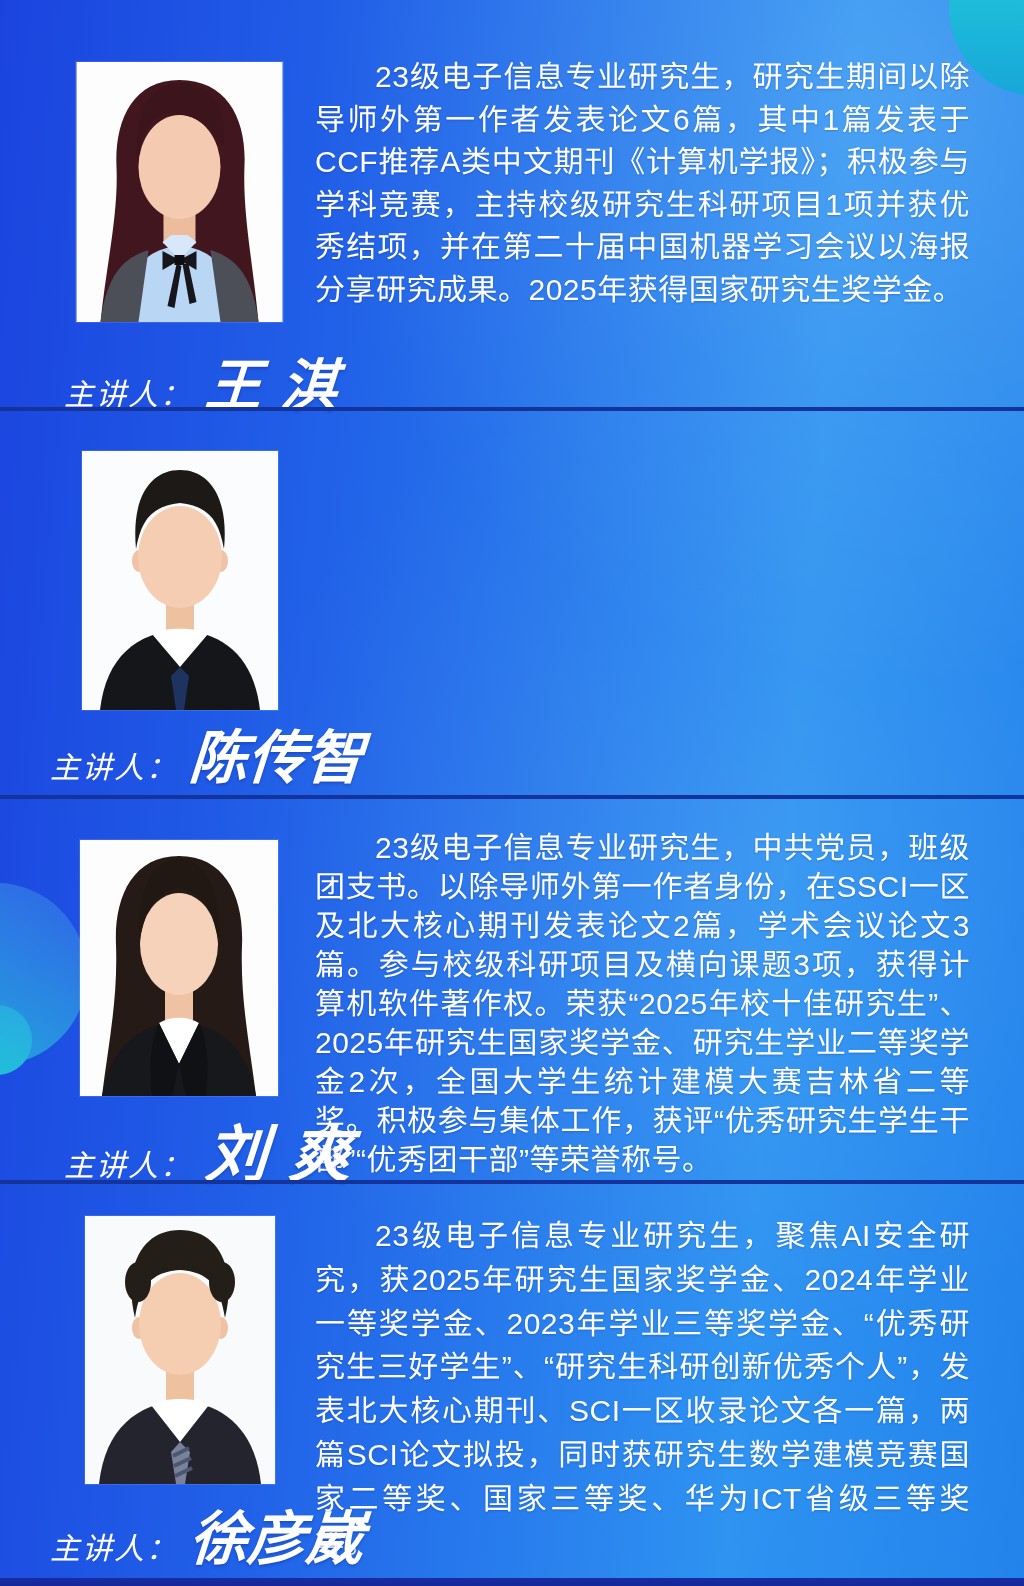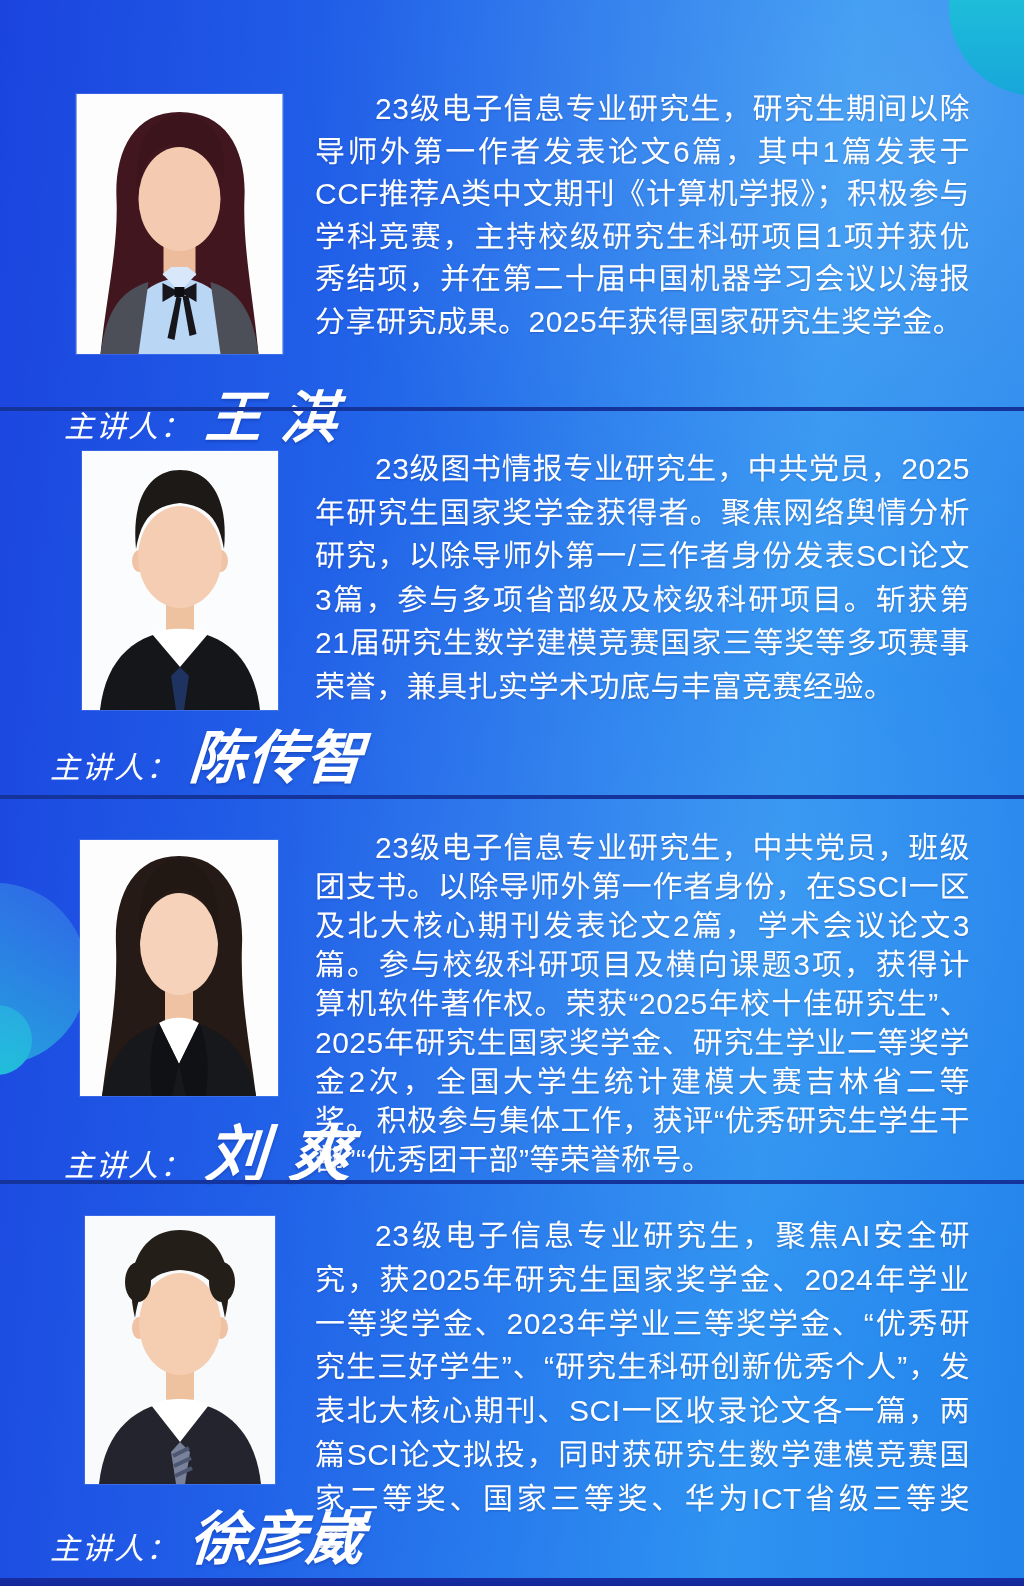--- a/index.html
+++ b/index.html
@@ -35,21 +35,21 @@
 
 <div class="poster">
 
   <div class="circle" style="left:949px;top:-80px;width:176px;height:176px;
               background:linear-gradient(180deg,#22d0d8 0%,#18a6da 100%);"></div>
   <div class="circle" style="left:-95px;top:883px;width:182px;height:182px;
               background:linear-gradient(210deg,#2e6fe6 15%,#24a2de 85%);"></div>
   <div class="circle" style="left:-38px;top:1005px;width:70px;height:70px;
               background:linear-gradient(200deg,#2aa9e2,#1fc2d9);"></div>
 
-  <div class="section" style="top:0;height:407px;margin-top:32px;">
+  <div class="section" style="top:0;height:407px;">
     <div class="photo" style="left:76px;top:62px;width:207px;height:260px;">
       <svg viewBox="0 0 206 260">
         <rect width="206" height="260" fill="#fdfdfe"></rect>
         <path d="M103 18 C 55 18 38 60 40 105 C 42 152 30 202 24 260 L 182 260 C 176 198 166 152 168 103 C 170 58 151 18 103 18 Z" fill="#42161f"></path>
         <rect x="87" y="138" width="32" height="44" fill="#edbc9c"></rect>
         <ellipse cx="103" cy="105" rx="41" ry="52" fill="#f4cbb0"></ellipse>
         <path d="M61 100 C 56 42 79 21 103 21 C 136 21 151 46 147 84 C 130 60 119 53 94 51 C 73 53 65 72 61 100 Z" fill="#3c141c"></path>
         <path d="M40 260 C 46 210 70 186 103 184 C 136 186 160 210 166 260 Z" fill="#b9d6f4"></path>
         <path d="M24 260 C 30 214 46 196 72 188 L 62 260 Z" fill="#4c4f58"></path>
         <path d="M182 260 C 176 214 160 196 134 188 L 144 260 Z" fill="#4c4f58"></path>
@@ -77,21 +77,20 @@
         <rect x="84" y="138" width="28" height="46" fill="#eec19f"></rect>
         <path d="M18 259 C 24 206 55 181 98 179 C 141 181 172 206 178 259 Z" fill="#15161a"></path>
         <path d="M70 183 L98 216 L126 183 C 116 176 80 176 70 183 Z" fill="#ffffff"></path>
         <path d="M98 216 L 89 225 L 94 259 L 102 259 L 107 225 Z" fill="#1e335f"></path>
         <ellipse cx="57" cy="110" rx="7" ry="11" fill="#f0c3a6"></ellipse>
         <ellipse cx="139" cy="110" rx="7" ry="11" fill="#f0c3a6"></ellipse>
         <ellipse cx="98" cy="106" rx="42" ry="51" fill="#f5cdb2"></ellipse>
         <path d="M54 98 C 49 44 70 19 98 19 C 126 19 147 44 142 98 C 137 70 127 55 98 52 C 69 55 59 70 54 98 Z" fill="#1d1916"></path>
       </svg>
     </div>
-    <div class="bio" style="left:315px;top:36px;width:655px;line-height:1.45;">23级图书情报专业研究生，中共党员，2025年研究生国家奖学金获得者。聚焦网络舆情分析研究，以除导师外第一/三作者身份发表SCI论文3篇，参与多项省部级及校级科研项目。斩获第21届研究生数学建模竞赛国家三等奖等多项赛事荣誉，兼具扎实学术功底与丰富竞赛经验。</div>
     <div class="speaker-row" style="left:50px;top:300px;">
       <span class="speaker-label">主讲人：</span>
       <span class="script-name" style="font-size:58px;margin-left:12px;">陈传智</span>
     </div>
   </div>
 
   <div class="divider" style="top:795px;background:#14339b;"></div>
 
   <div class="section" style="top:799px;height:381px;">
     <div class="photo" style="left:80px;top:41px;width:198px;height:256px;">

